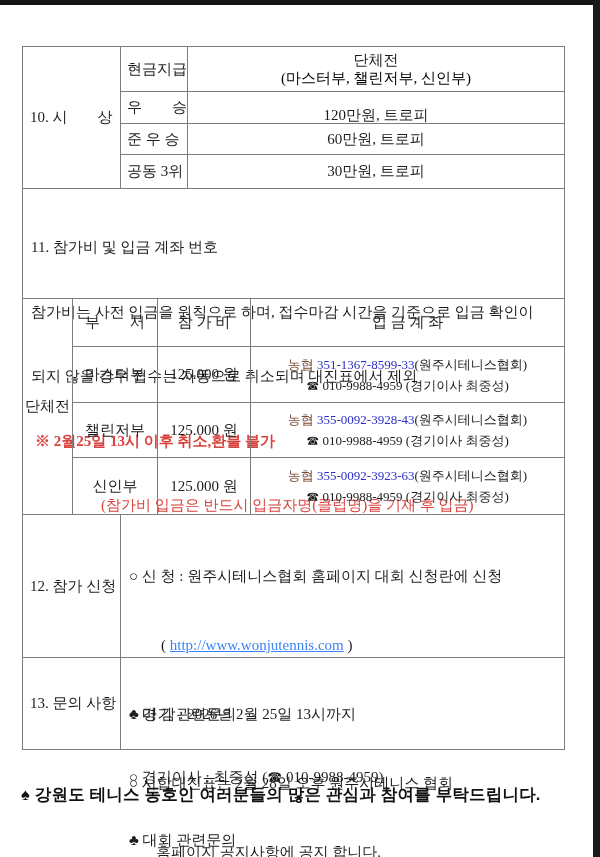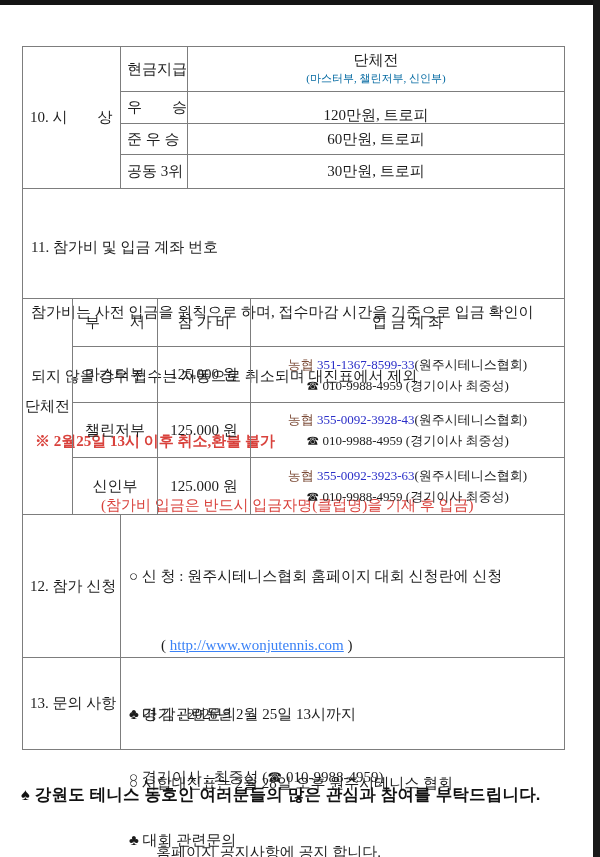--- a/index.html
+++ b/index.html
@@ -22,21 +22,21 @@
 
   .cell { display:flex; align-items:center; white-space:pre; }
   .c-center { justify-content:center; text-align:center; }
   .b-r { border-right:1px solid #7d7d7d; }
   .b-b { border-bottom:1px solid #7d7d7d; }
 
   
   .awards { display:grid; grid-template-columns:98px 67px 1fr; grid-template-rows:45px 32px 31px 33px; }
   .awards .rowlabel { grid-column:1; grid-row:1/5; padding-left:7px; }
   .val-stack { flex-direction:column; justify-content:center; line-height:18px; }
-  .val-sub { font-size:11px; color:#0369a1; }
+  .val-sub { font-size:15px; color:#000000; }
 
   
   .fee { height:110px; padding:5px 0 0 8px; line-height:21.5px; white-space:pre; }
   .red { color:#d9423c; }
   .bold { font-weight:bold; }
   .fee-note { padding-left:70px; }
 
   
   .accounts { display:grid; grid-template-columns:50px 85px 93px 1fr; grid-template-rows:48px 56px 55px 56px; }
   .accounts .grouplabel { grid-column:1; grid-row:1/5; }

